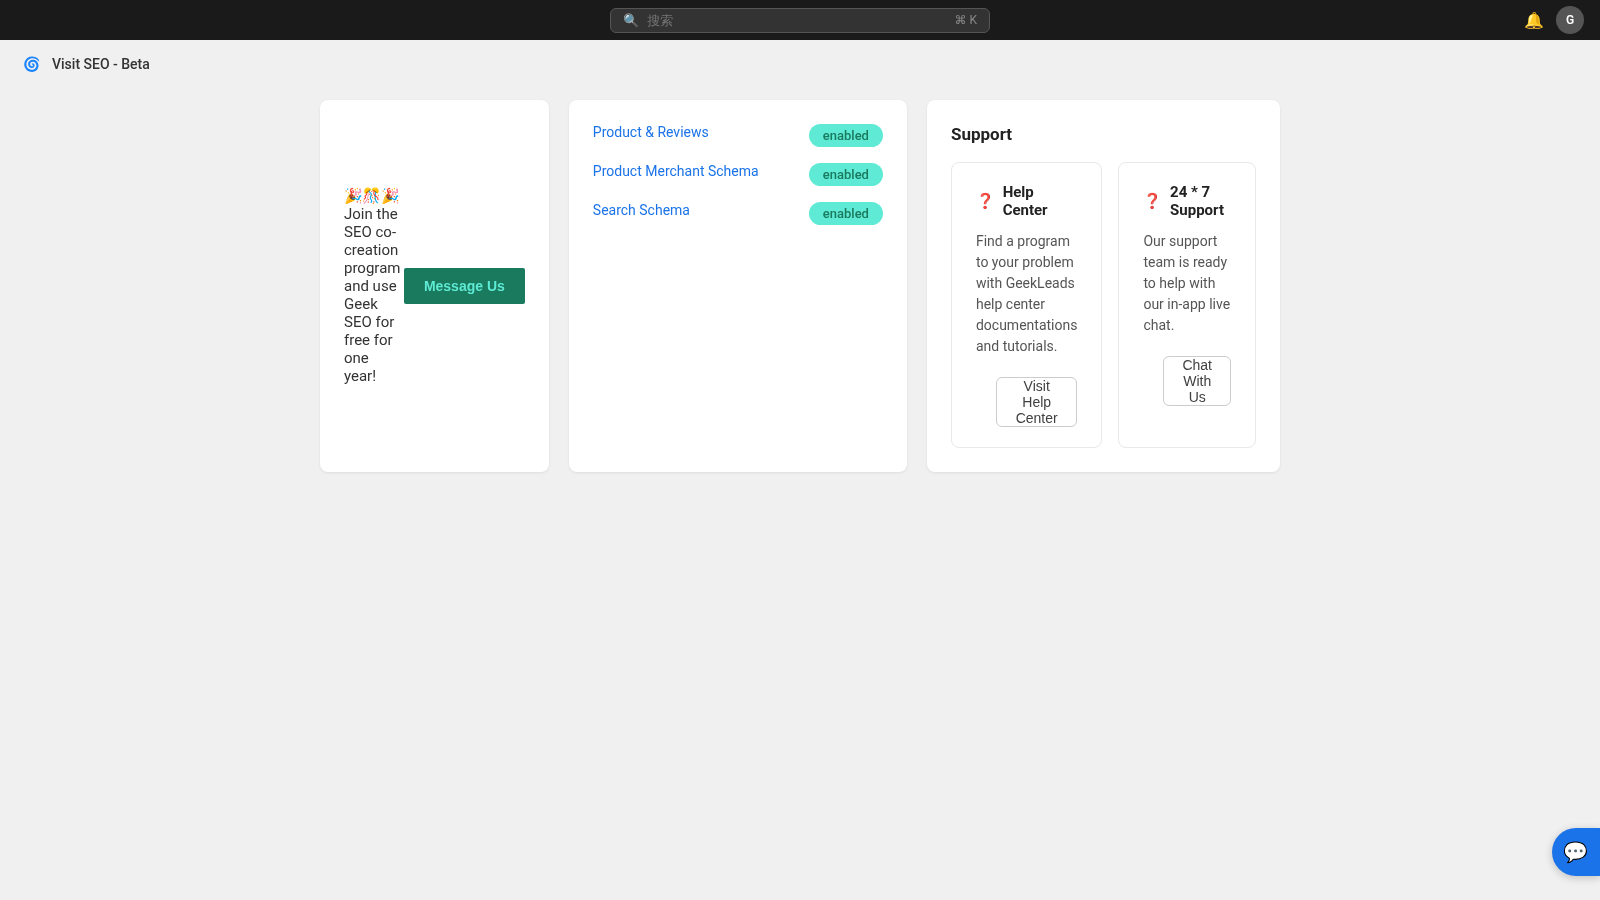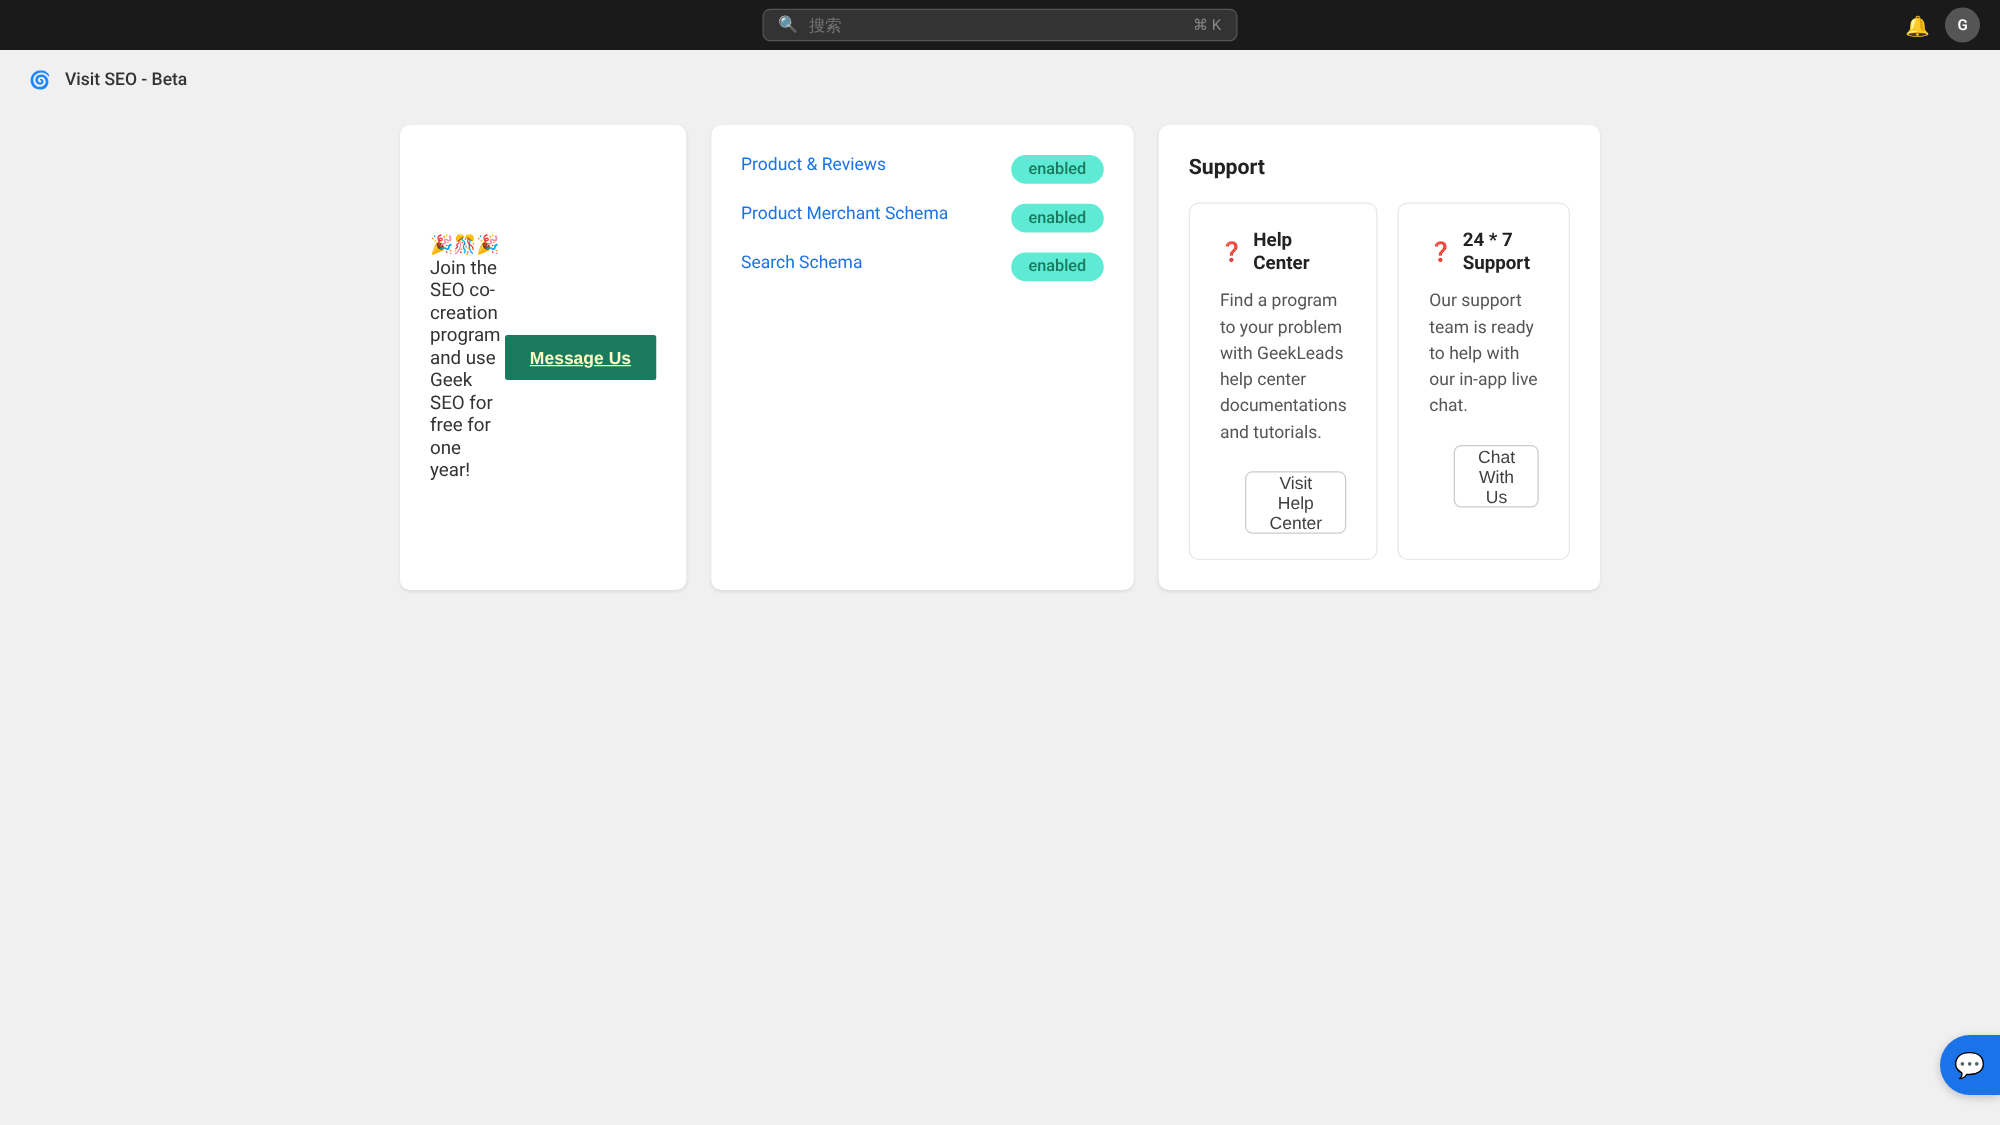--- a/index.html
+++ b/index.html
@@ -115,29 +115,28 @@
       align-items: center;
       justify-content: space-between;
       box-shadow: 0 1px 3px rgba(0,0,0,0.08);
     }
     .banner-text {
       font-size: 15px;
       color: #333;
     }
     .banner-btn {
       background: #1a7a5e;
-      color: #fef9c3;
+      color: #5eead4;
       border: none;
       border-radius: 2px;
       padding: 10px 20px;
       font-size: 14px;
       font-weight: 600;
       cursor: pointer;
       white-space: nowrap;
-      text-decoration: underline;
     }
 
     
     .schema-card {
       background: #fff;
       border-radius: 8px;
       padding: 24px;
       box-shadow: 0 1px 3px rgba(0,0,0,0.08);
     }
     .card-title {

